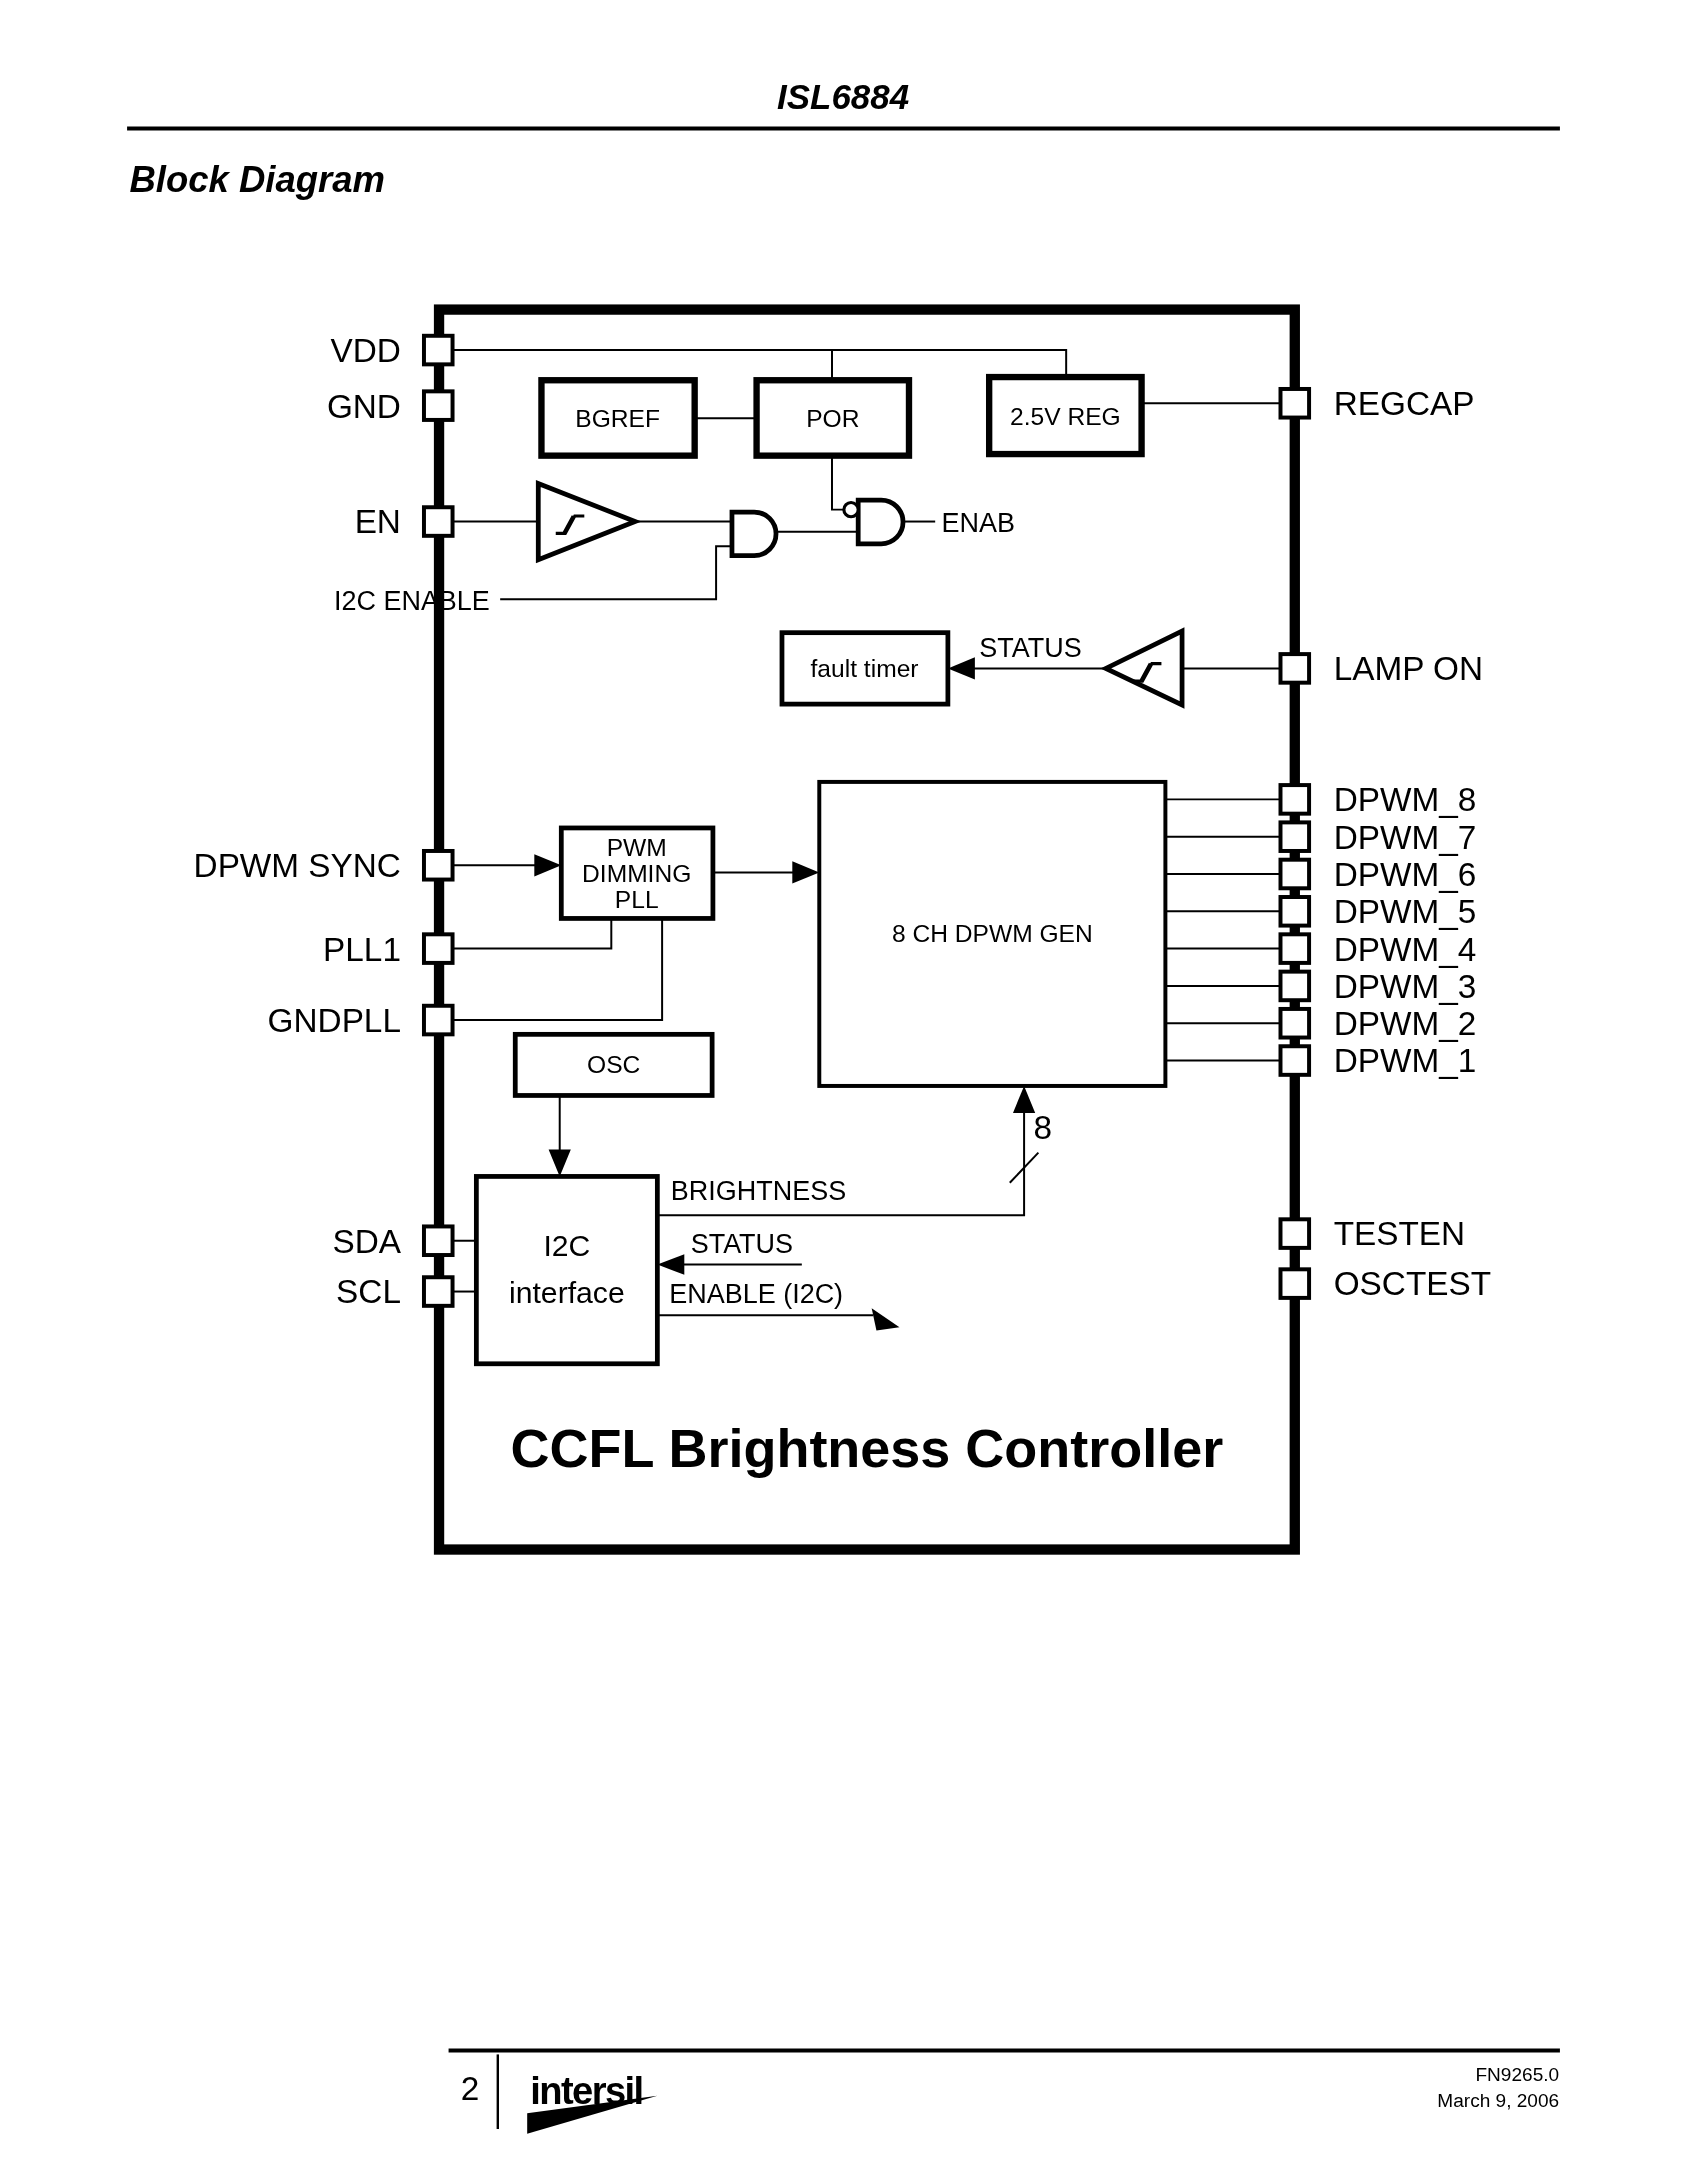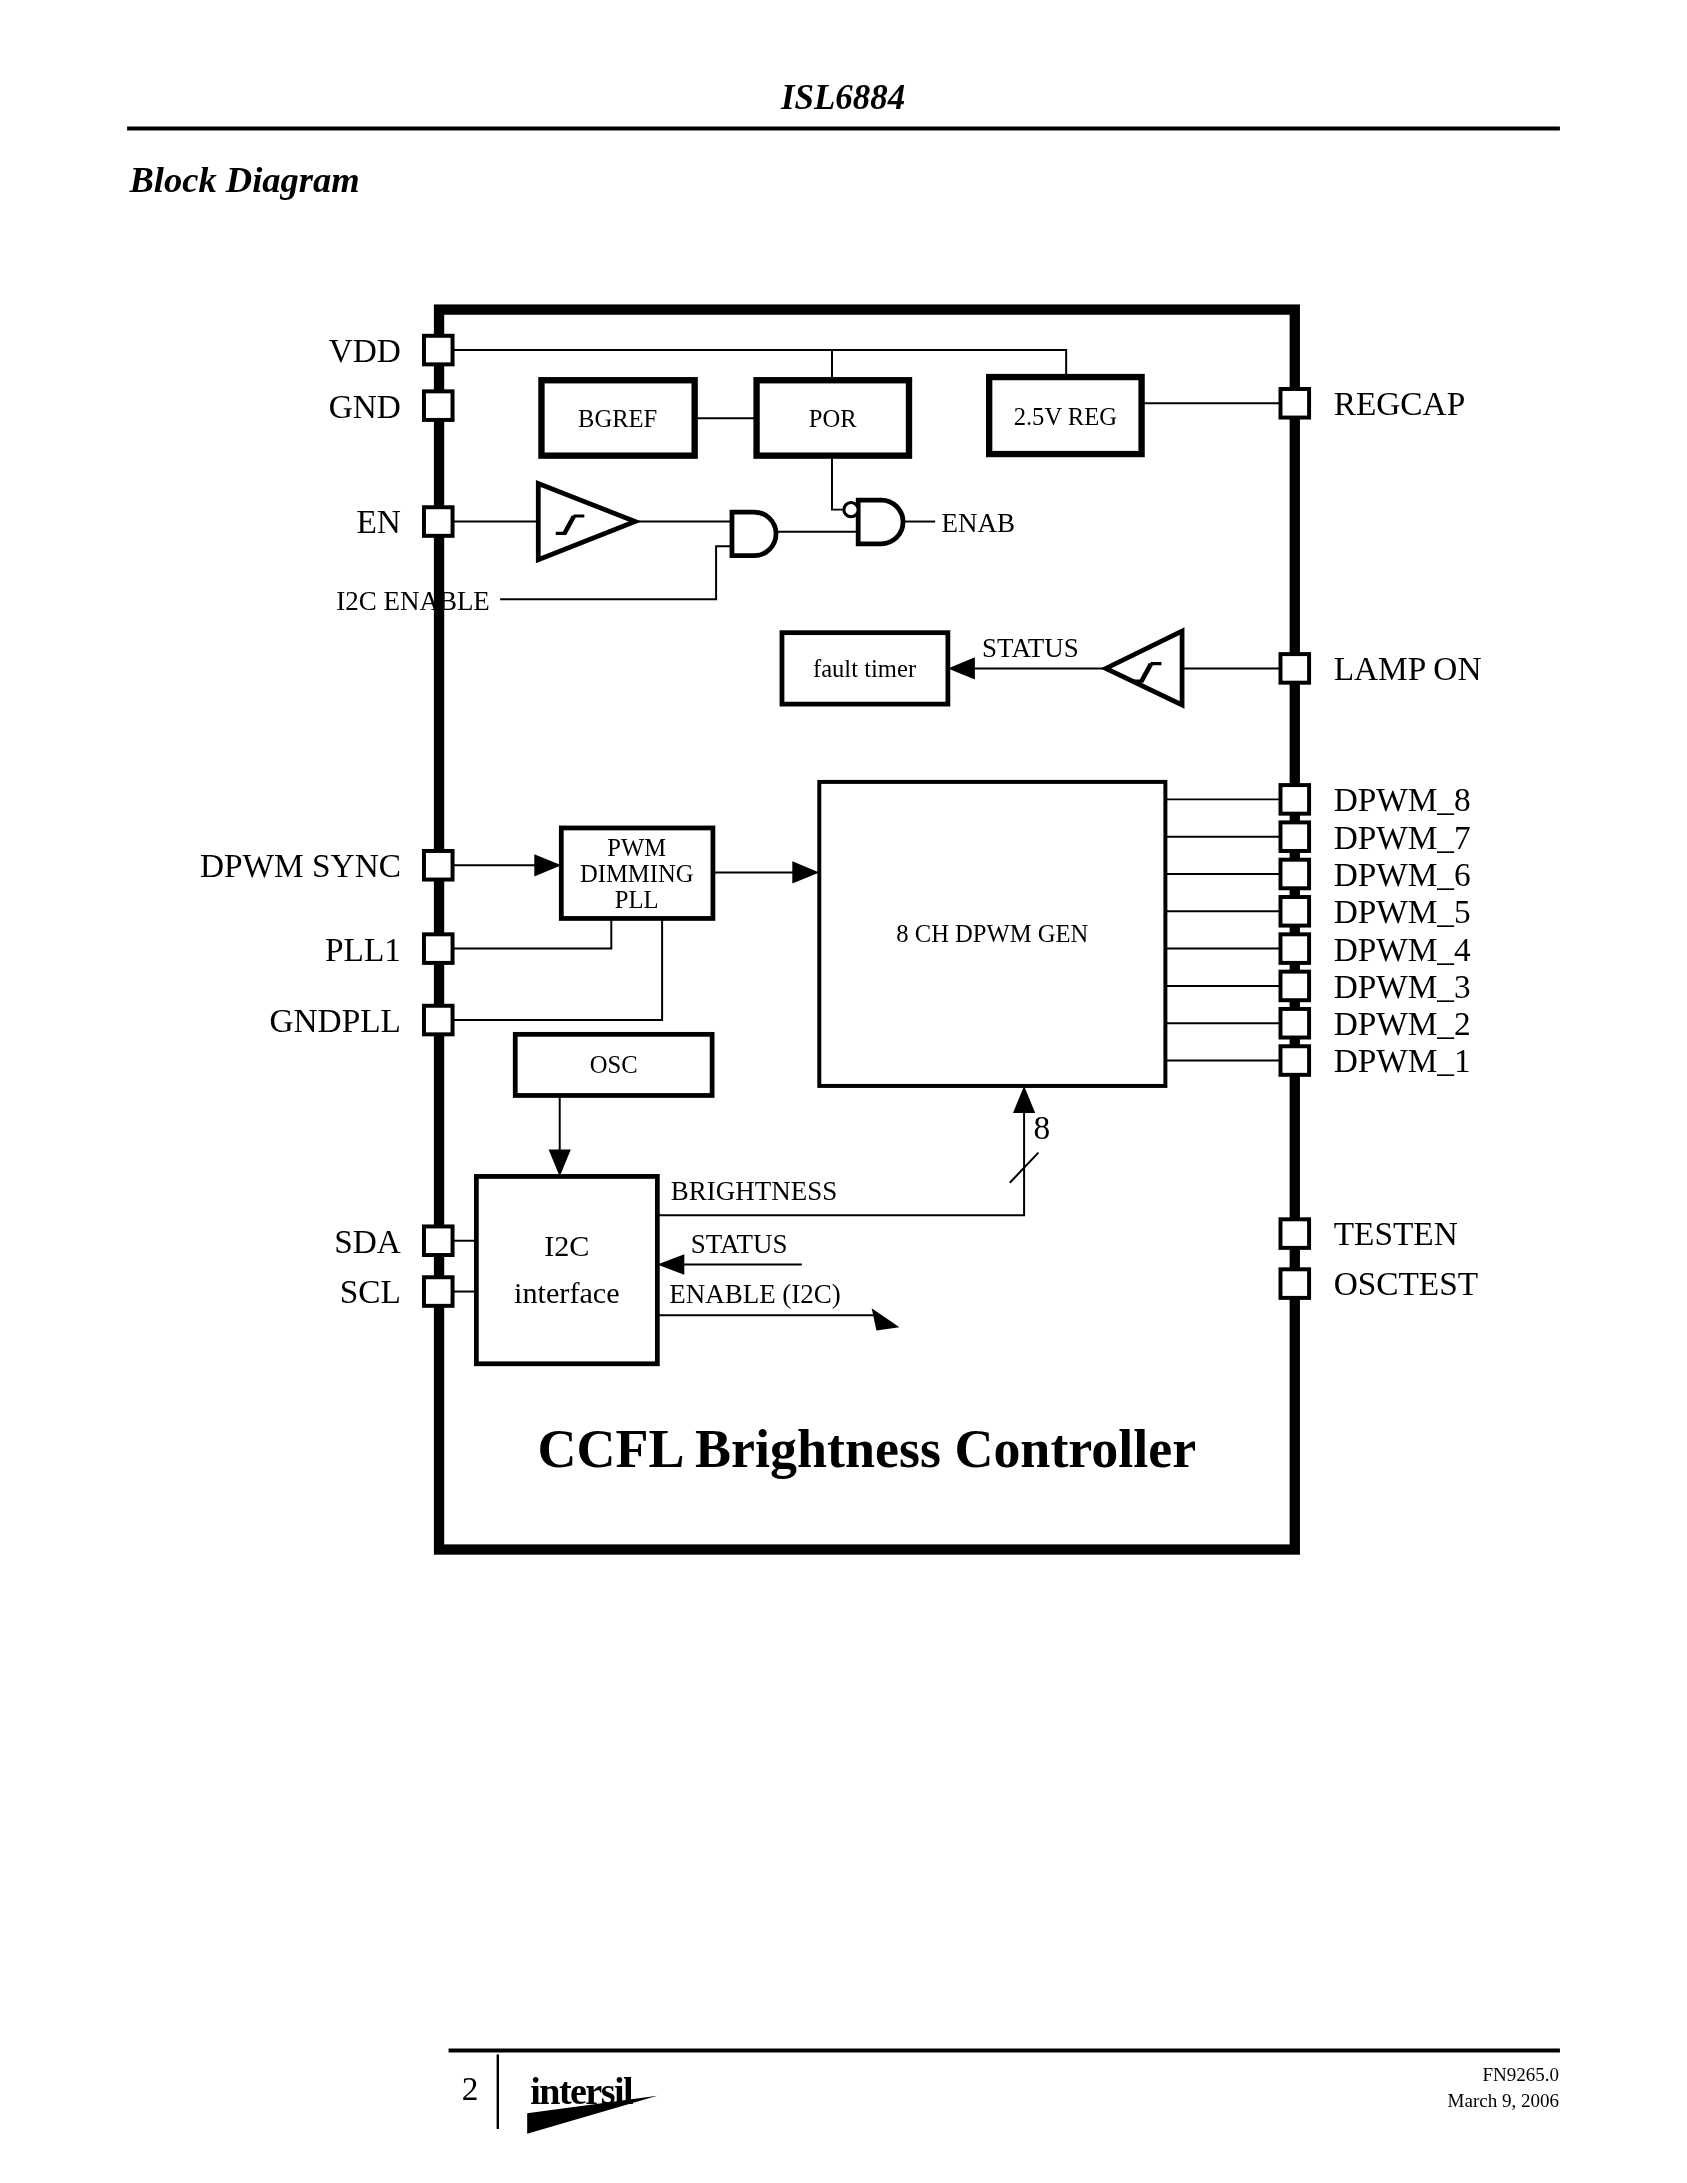--- a/index.html
+++ b/index.html
@@ -1,20 +1,20 @@
 <!DOCTYPE html>
 <html style="font-size:12.7px"><head>
 <meta charset="utf-8">
 <style>
   html,body{margin:0;padding:0;background:#ffffff;}
   #page{
     position:relative;
     width:1687px;height:2183px;
     background:#ffffff;
-    font-family:Liberation Serif, serif;
+    font-family:Liberation Sans, sans-serif;
     overflow:hidden;
   }
   svg{position:absolute;left:0;top:0;}
   svg text{fill:#000000;}
   .blk{fill:#ffffff;stroke:#000000;}
   .wire{fill:none;stroke:#000000;stroke-width:2.5;}
   .ah{fill:#000000;stroke:none;}
   .lbl-pin{font-size:42px;}
   .lbl-blk{font-size:31px;}
   .lbl-sig{font-size:34px;}

